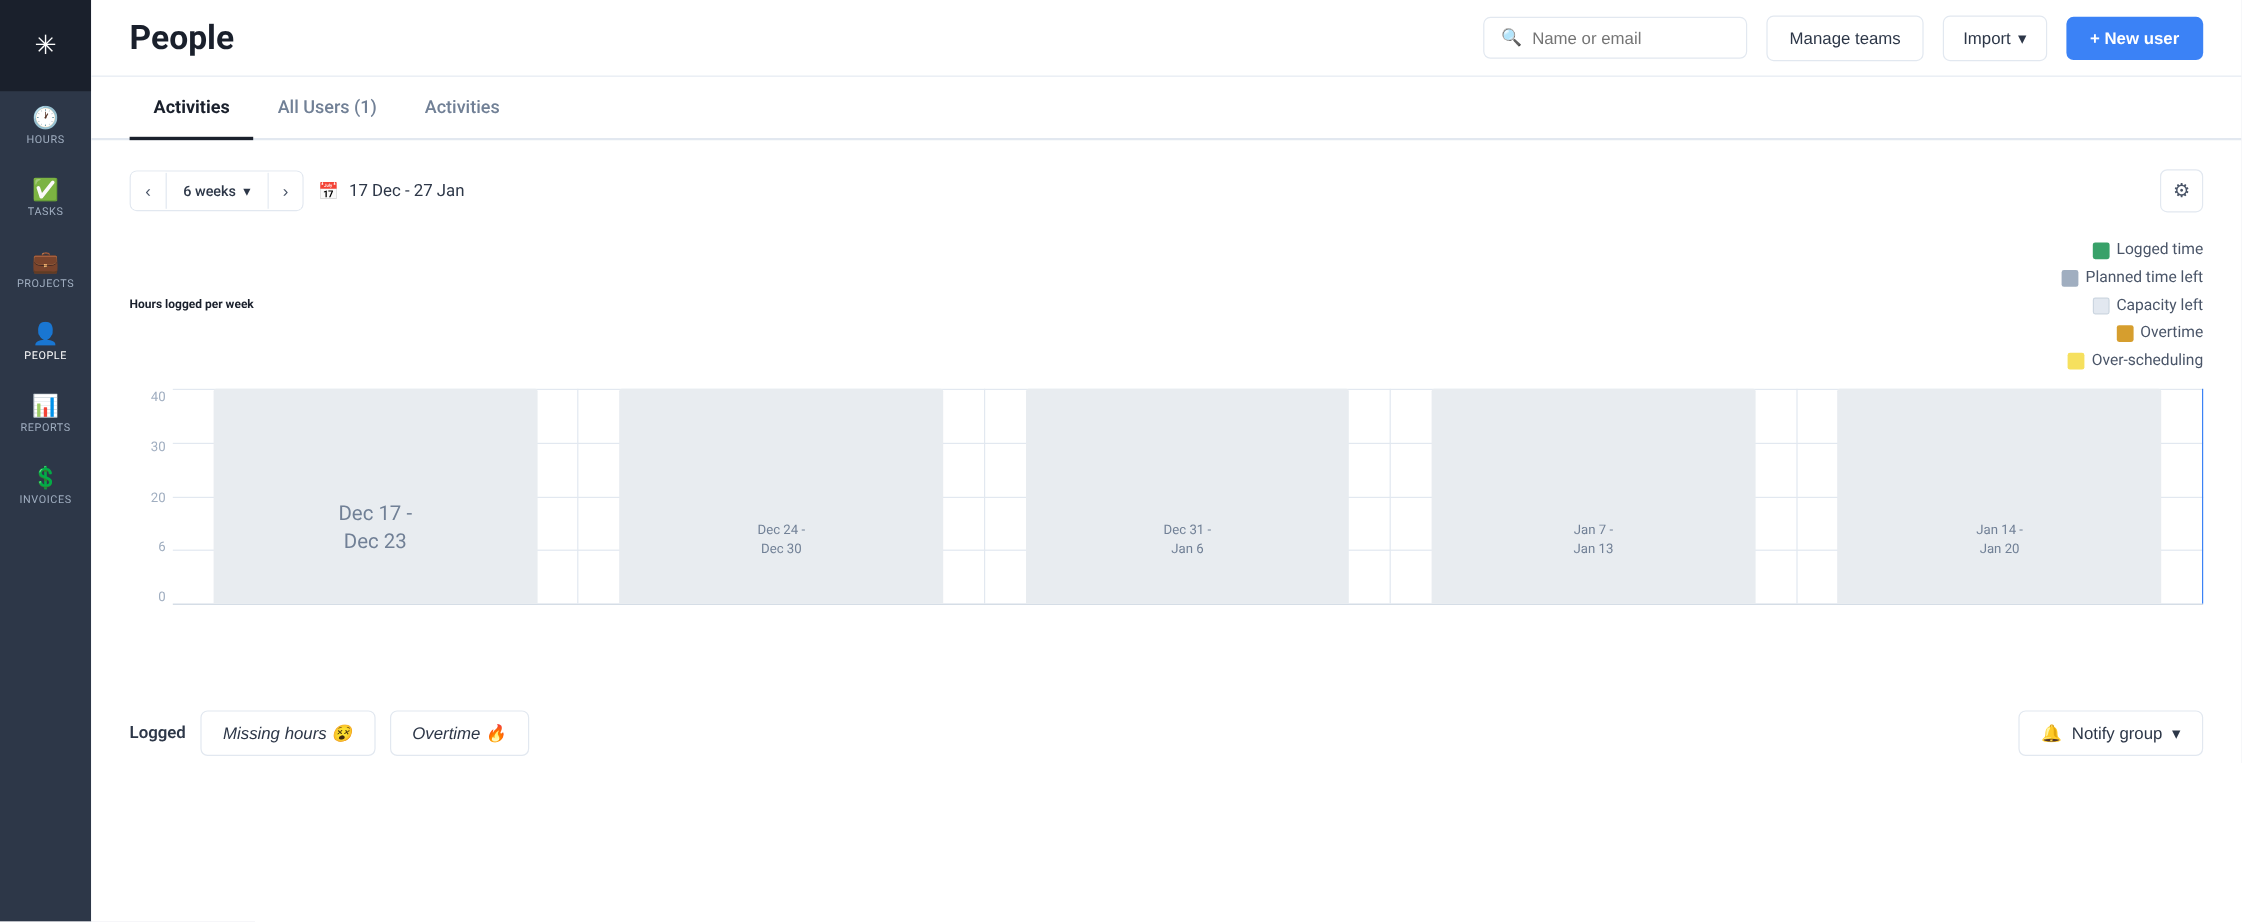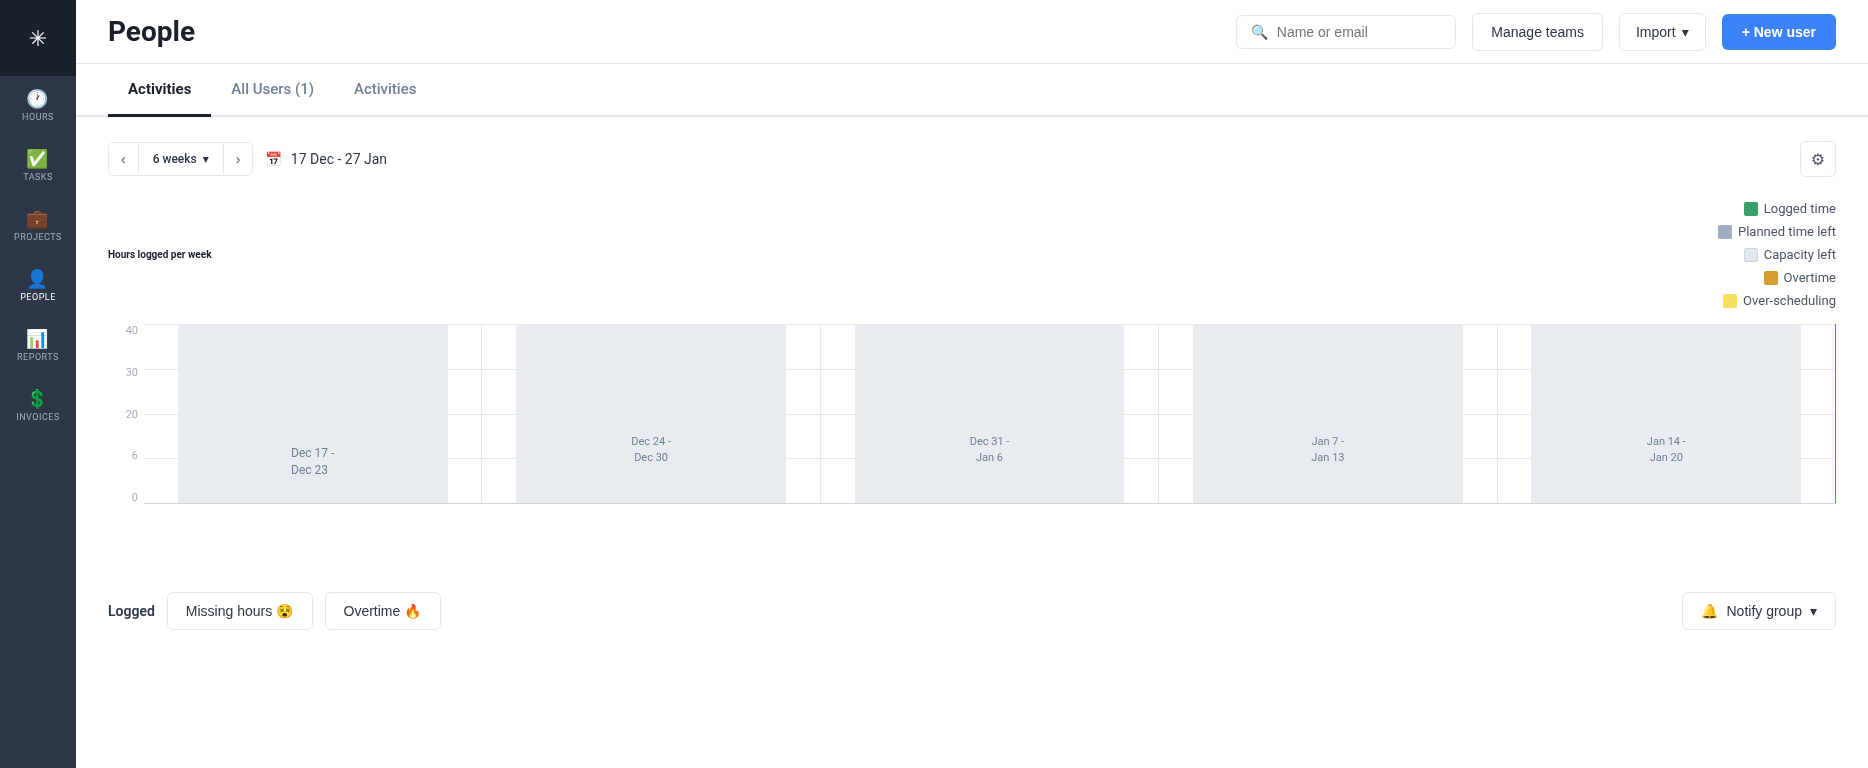--- a/index.html
+++ b/index.html
@@ -281,20 +281,21 @@
       border: 1px solid #e2e8f0;
       border-radius: 6px;
       background: white;
       font-size: 14px;
       font-weight: 500;
       color: #2d3748;
       cursor: pointer;
       display: flex;
       align-items: center;
       gap: 6px;
+      font-style: italic;
     }
     .notify-btn {
       padding: 10px 18px;
       border: 1px solid #e2e8f0;
       border-radius: 6px;
       background: white;
       font-size: 14px;
       font-weight: 500;
       color: #2d3748;
       cursor: pointer;
@@ -420,21 +421,21 @@
 
         <div style="flex:1; display:flex; position:relative; height:180px; border-bottom:1px solid #cbd5e0;">
 
           <div style="position:absolute;left:0;right:0;top:0;height:1px;background:#e2e8f0;"></div>
           <div style="position:absolute;left:0;right:0;top:25%;height:1px;background:#e2e8f0;"></div>
           <div style="position:absolute;left:0;right:0;top:50%;height:1px;background:#e2e8f0;"></div>
           <div style="position:absolute;left:0;right:0;top:75%;height:1px;background:#e2e8f0;"></div>
 
           <div style="flex:1; display:flex; flex-direction:column; justify-content:flex-end; align-items:center; height:100%; border-right:1px solid #e2e8f0; position:relative;">
             <div style="width:80%; height:100%; background:#e8ecf0; border-radius:2px 2px 0 0;"></div>
-            <div style="position:absolute; bottom:24px; text-align:left; font-size:12px; color:#718096; line-height:1.4;">Dec 17 -<br>Dec 23</div>
+            <div style="position:absolute; bottom:38px; text-align:center; font-size:17px; color:#718096; line-height:1.4;">Dec 17 -<br>Dec 23</div>
           </div>
 
           <div style="flex:1; display:flex; flex-direction:column; justify-content:flex-end; align-items:center; height:100%; border-right:1px solid #e2e8f0; position:relative;">
             <div style="width:80%; height:100%; background:#e8ecf0; border-radius:2px 2px 0 0;"></div>
             <div style="position:absolute; bottom:38px; text-align:center; font-size:11px; color:#718096; line-height:1.4;">Dec 24 -<br>Dec 30</div>
           </div>
 
           <div style="flex:1; display:flex; flex-direction:column; justify-content:flex-end; align-items:center; height:100%; border-right:1px solid #e2e8f0; position:relative;">
             <div style="width:80%; height:100%; background:#e8ecf0; border-radius:2px 2px 0 0;"></div>
             <div style="position:absolute; bottom:38px; text-align:center; font-size:11px; color:#718096; line-height:1.4;">Dec 31 -<br>Jan 6</div>

